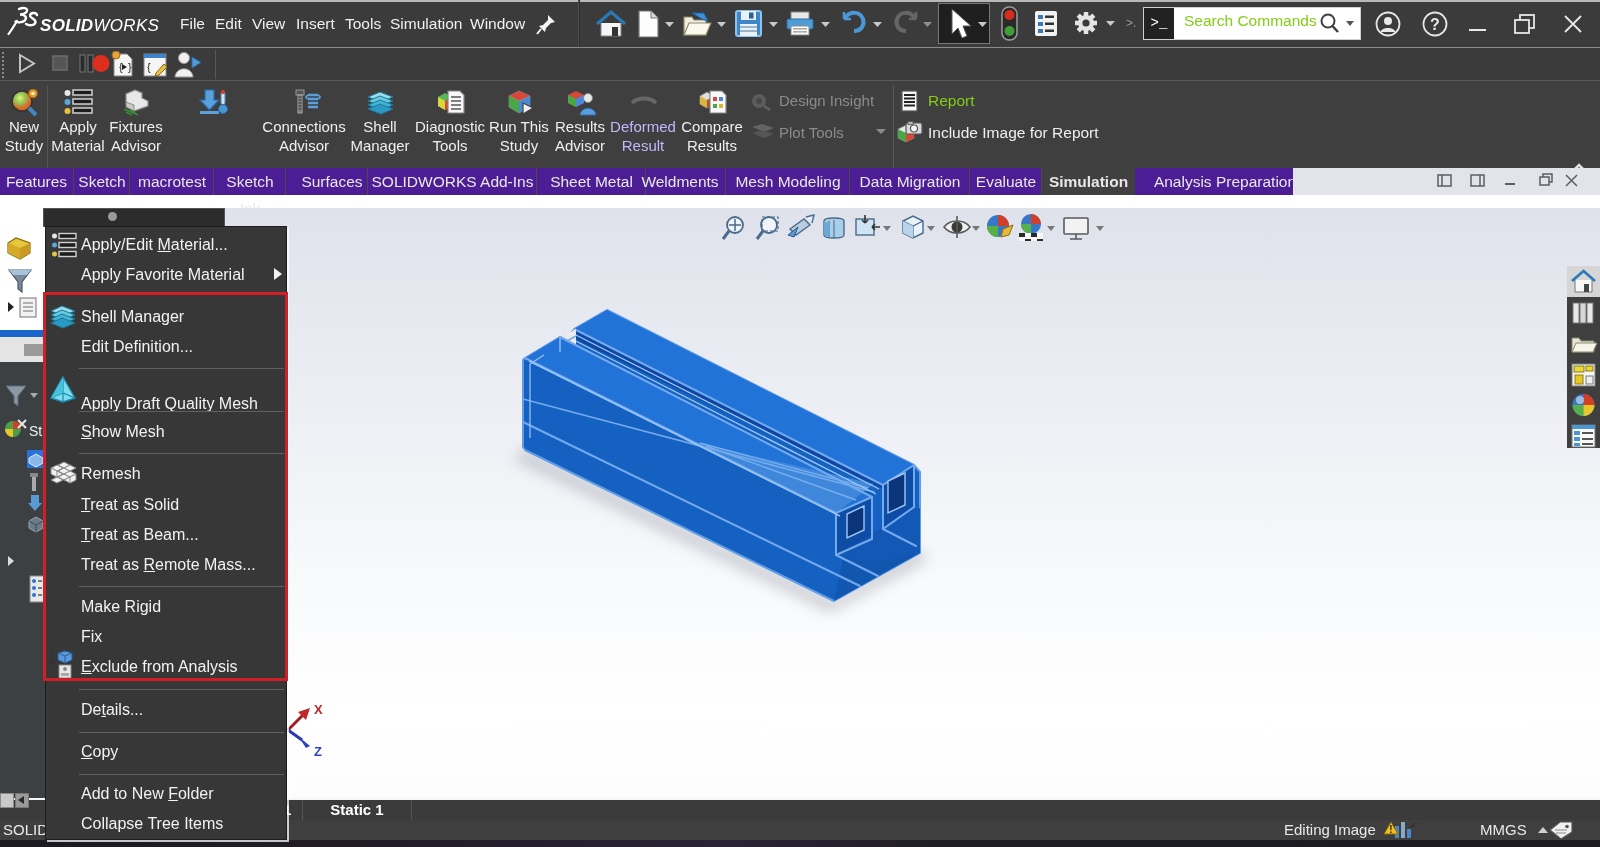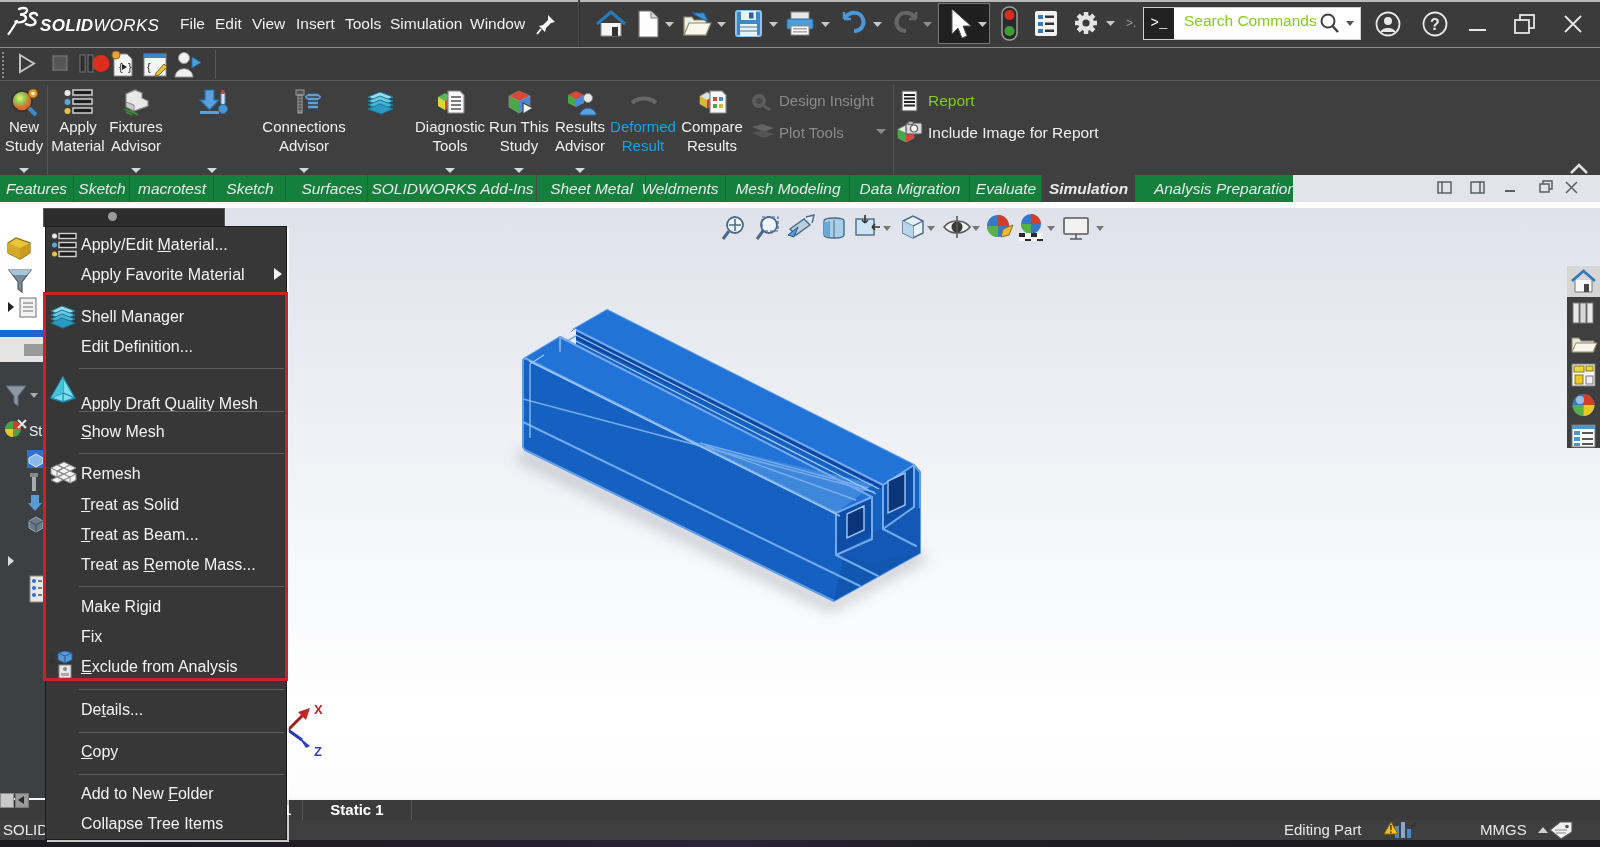--- a/index.html
+++ b/index.html
@@ -11,26 +11,26 @@
   
   #titlebar { left:0; top:0; width:1600px; height:47px; background:#3b3b3b; }
   .tmenu { position:absolute; top:0; height:47px; line-height:47px; color:#f0f0f0; font-size:15.5px; }
 
   
   #row2 { left:0; top:47px; width:1600px; height:33px; background:#3b3b3b; border-top:1px solid #8b8b8b; }
 
   
   #ribbon { left:0; top:80px; width:1600px; height:101px; background:#3f3f3f; border-top:1px solid #5a5a5a; }
   .rlbl { position:absolute; width:200px; text-align:center; color:#efefef; font-size:15px; line-height:18.5px; }
-  .rlbl.dis { color:#0ea5e9; }
+  .rlbl.dis { color:#c4b5fd; }
   .rcaret { position:absolute; width:0; height:0; border-left:5px solid transparent; border-right:5px solid transparent; border-top:5px solid #d8d8d8; top:87px; }
   .rsep { position:absolute; top:4px; height:94px; width:1px; background:#555555; }
 
   
-  #tabrow { left:0; top:175px; width:1600px; height:27px; background:#15803d;font-style:italic; }
+  #tabrow { left:0; top:168px; width:1600px; height:27px; background:#4c1d95; }
   .tab { position:absolute; top:0; height:27px; line-height:27px; text-align:center; color:#e8e8e8; font-size:15.5px; border-right:1px solid #4a4a4a; }
 
   
   #viewport { left:0; top:208px; width:1600px; height:590px;
     background:linear-gradient(180deg,#dfe2ea 0%, #e6e9f0 18%, #eef0f5 38%, #f8f9fb 62%, #ffffff 85%, #fdfdfe 100%); }
 
   
   #ctxbar { left:43px; top:208px; width:182px; height:19px; background:#2c2c2c; border:1px solid #555; }
   #ctxmenu { left:45px; top:226px; width:242px; height:614px; background:#373737; border:1px solid #1c1c1c; box-shadow:2px 2px 0 rgba(255,255,255,.75); }
   .mi { position:absolute; left:35px; color:#f2f2f2; font-size:16px; white-space:nowrap; }
@@ -333,20 +333,21 @@
         <rect x="21" y="8" width="4" height="4" fill="#4888d8"></rect>
       <rect x="15" y="15" width="4" height="4" fill="#48a848"></rect>
         <rect x="21" y="15" width="4" height="4" fill="#d8b838"></rect>
     </g>
   </svg>
 
   <div class="rlbl" style="left:-76px;top:37px">New<br>Study</div>
   <div class="rlbl" style="left:-22px;top:37px">Apply<br>Material</div>
   <div class="rlbl" style="left:36px;top:37px">Fixtures<br>Advisor</div>
   <div class="rlbl" style="left:204px;top:37px">Connections<br>Advisor</div>
+  <div class="rlbl" style="left:280px;top:37px">Shell<br>Manager</div>
   <div class="rlbl" style="left:350px;top:37px">Diagnostic<br>Tools</div>
   <div class="rlbl" style="left:419px;top:37px">Run This<br>Study</div>
   <div class="rlbl" style="left:480px;top:37px">Results<br>Advisor</div>
   <div class="rlbl dis" style="left:543px;top:37px">Deformed<br>Result</div>
   <div class="rlbl" style="left:612px;top:37px">Compare<br>Results</div>
 
   <div class="rcaret" style="left:19px"></div>
   <div class="rcaret" style="left:131px"></div>
   <div class="rcaret" style="left:207px"></div>
   <div class="rcaret" style="left:299px"></div>
@@ -606,21 +607,21 @@
   </svg>
 </div>
 
 <div class="abs" id="btabs">
   <div class="abs" style="left:0;top:0;width:1600px;height:2px;background:#f5f6f8"></div>
   <div class="abs" style="left:283px;top:2px;width:17px;height:20px;color:#fff;font-size:15px;font-weight:bold;line-height:20px">1</div>
   <div class="abs" style="left:302px;top:2px;width:110px;height:20px;border-left:1px solid #555;border-right:1px solid #555;color:#ffffff;font-size:15px;font-weight:bold;line-height:20px;text-align:center">Static 1</div>
 </div>
 <div class="abs" id="statusbar">
   <div class="abs" style="left:3px;top:1px">SOLID</div>
-  <div class="abs" style="left:1284px;top:1px">Editing Part</div>
+  <div class="abs" style="left:1284px;top:1px">Editing Image</div>
   <svg class="abs" style="left:1383px;top:0" width="36" height="20" viewBox="0 0 36 20">
     <rect x="12" y="6" width="4" height="12" fill="#4a88c8"></rect>
     <rect x="18" y="2" width="4" height="16" fill="#8aa8c8"></rect>
     <rect x="24" y="9" width="4" height="9" fill="#4a88c8"></rect>
     <path d="M8 2 L15 14 L1 14 Z" fill="#f0c020" stroke="#8a6a00" stroke-width="1"></path>
     <text x="8" y="12.5" text-anchor="middle" font-size="10" font-weight="bold" fill="#222">!</text>
     <path d="M26 8 C30 4 32 3 34 2 L31 7 Z" fill="#333"></path>
   </svg>
   <div class="abs" style="left:1480px;top:1px">MMGS</div>
   <div class="abs" style="left:1538px;top:7px;width:0;height:0;border-left:5px solid transparent;border-right:5px solid transparent;border-bottom:6px solid #cfcfcf"></div>

